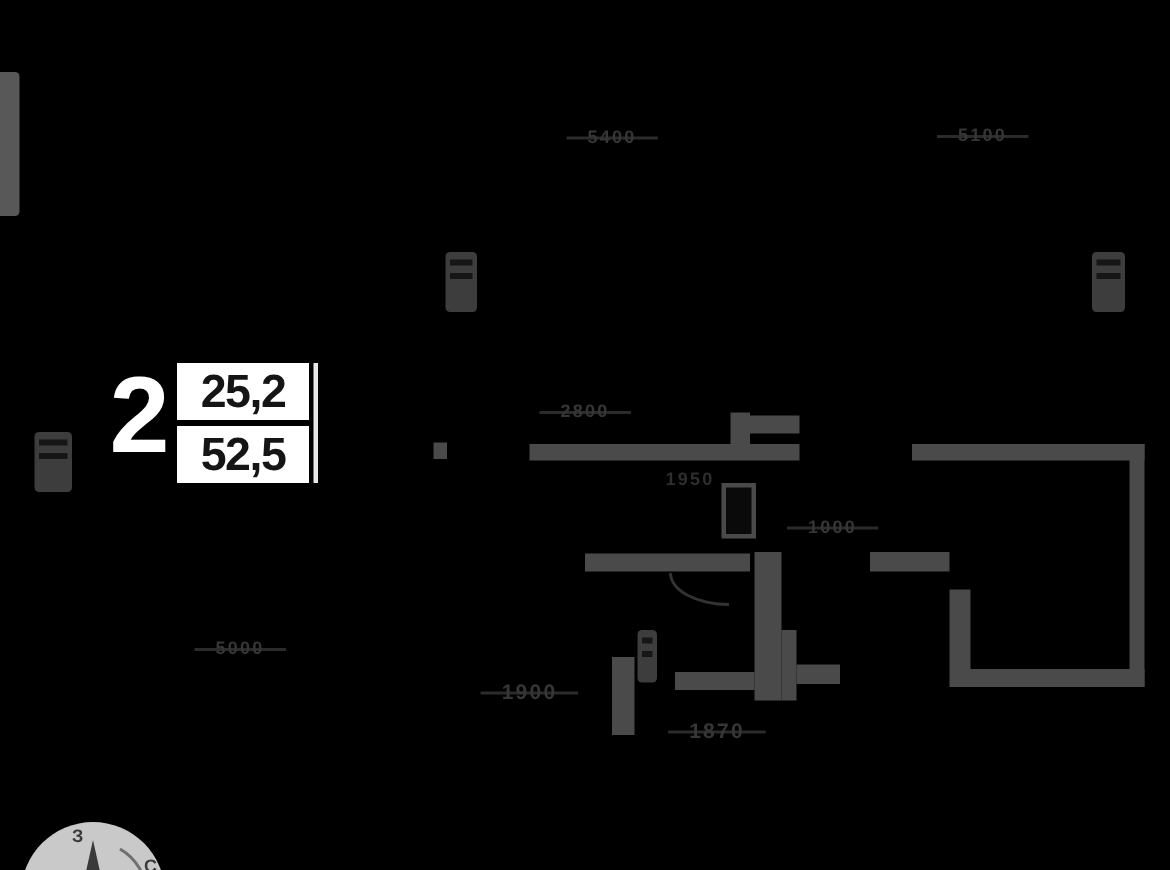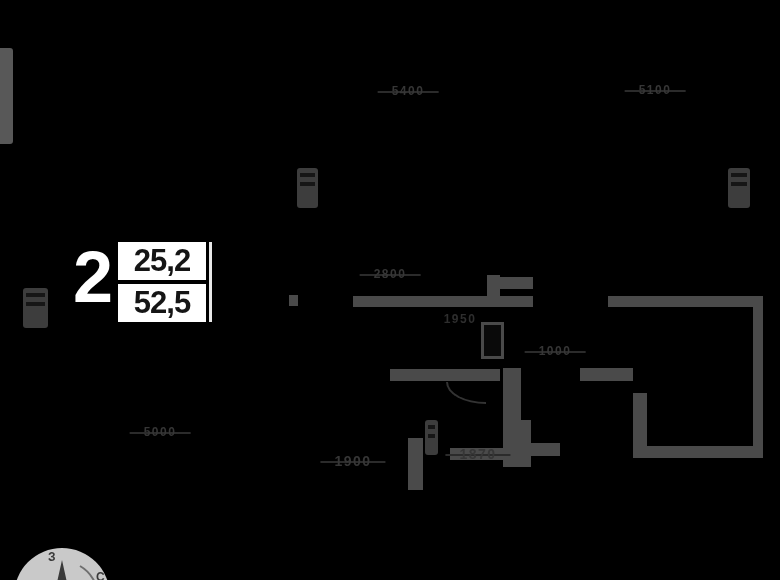--- a/index.html
+++ b/index.html
@@ -128,21 +128,21 @@
     <span>1950</span>
   </div>
   <div class="dim" style="left:555px;top:351px;">
     <span>1000</span>
     <span class="dline"></span>
   </div>
   <div class="dim" style="left:353px;top:461px;font-size:14px;">
     <span>1900</span>
     <span class="dline"></span>
   </div>
-  <div class="dim" style="left:478px;top:454px;font-size:14px;">
+  <div class="dim" style="left:478px;top:487px;font-size:14px;">
     <span>1870</span>
     <span class="dline"></span>
   </div>
 
   <div id="room-count">2</div>
 
   <div id="area-panel">
     <div class="cell">25,2</div>
     <div class="divider"></div>
     <div class="cell">52,5</div>

